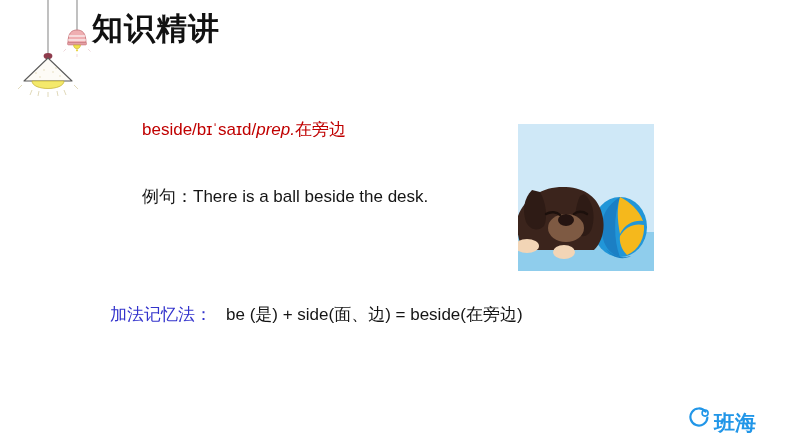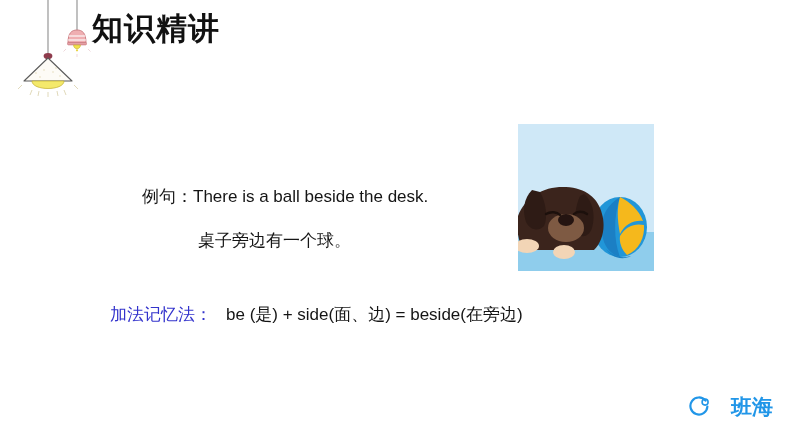--- a/index.html
+++ b/index.html
@@ -99,24 +99,24 @@
     width: 136px;
     height: 147px;
     background: linear-gradient(#cfe8f7 0%, #cfe8f7 62%, #8fcdec 62%, #8fcdec 100%);
     overflow: hidden;
   }
 
   
   .logo {
     position: absolute;
     left: 689px;
-    top: 396px;
+    top: 407px;
     display: flex;
-    align-items: flex-start;
-    gap: 20px;
+    align-items: flex-end;
+    gap: 3px;
   }
   .logo-text {
     font-size: 21px;
     font-weight: bold;
     color: #2196E8;
     letter-spacing: 0px;
     line-height: 1;
   }
 </style>
 </head>
@@ -165,24 +165,24 @@
           <line x1="66" y1="85" x2="70" y2="89"></line>
           <line x1="31" y1="91" x2="30" y2="96"></line>
           <line x1="49" y1="91" x2="50" y2="96"></line>
         </g>
       </g>
     </svg>
   </div>
 
   <div class="slide-title">知识精讲</div>
 
+  <div class="word-entry"><span>beside</span><span>/bɪˈsaɪd/</span><span class="pos">prep.</span><span>在旁边</span></div>
 
   <div class="example-line"><span>例句：</span><span>There is a ball beside the desk.</span></div>
 
-  <div class="example-cn">桌子旁边有一个球。</div>
 
   <div class="memory-row"><span class="memory-label">加法记忆法：</span><span class="memory-formula">be (是) + side(面、边) = beside(在旁边)</span></div>
 
   <div class="picture">
     <svg width="136" height="147" viewBox="0 0 136 147">
       <rect x="0" y="0" width="136" height="147" fill="#CFE8F7"></rect>
       <rect x="0" y="108" width="136" height="39" fill="#8FCDEC"></rect>
 
       <g>
         <ellipse cx="102" cy="103" rx="27" ry="30" fill="#2196D8"></ellipse>

